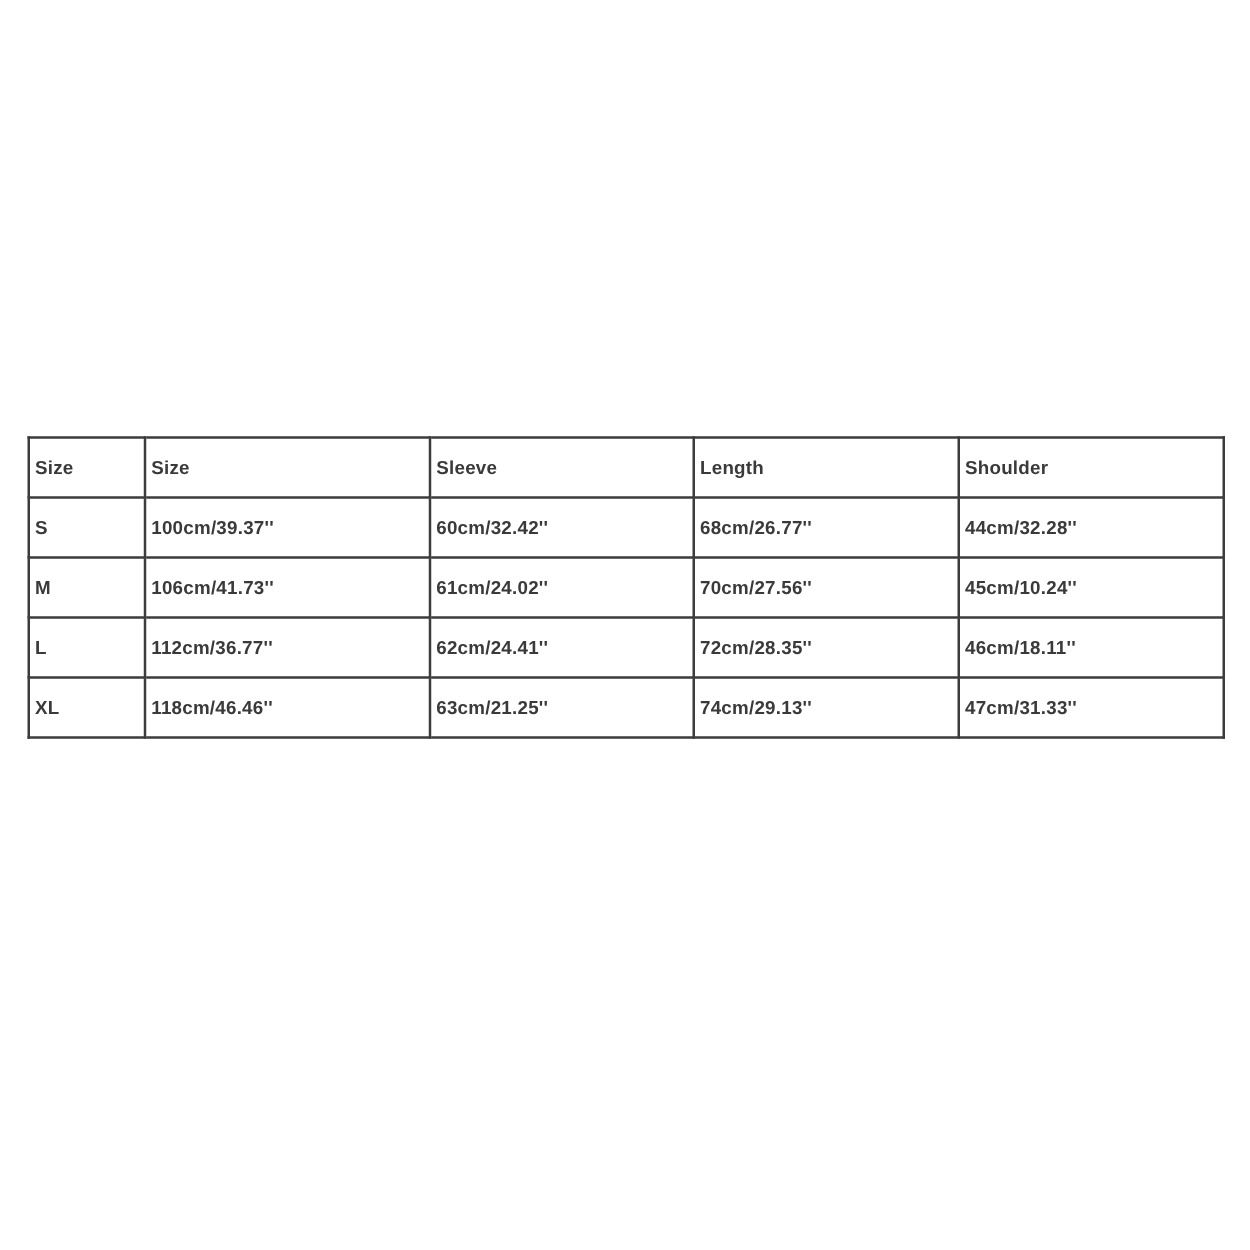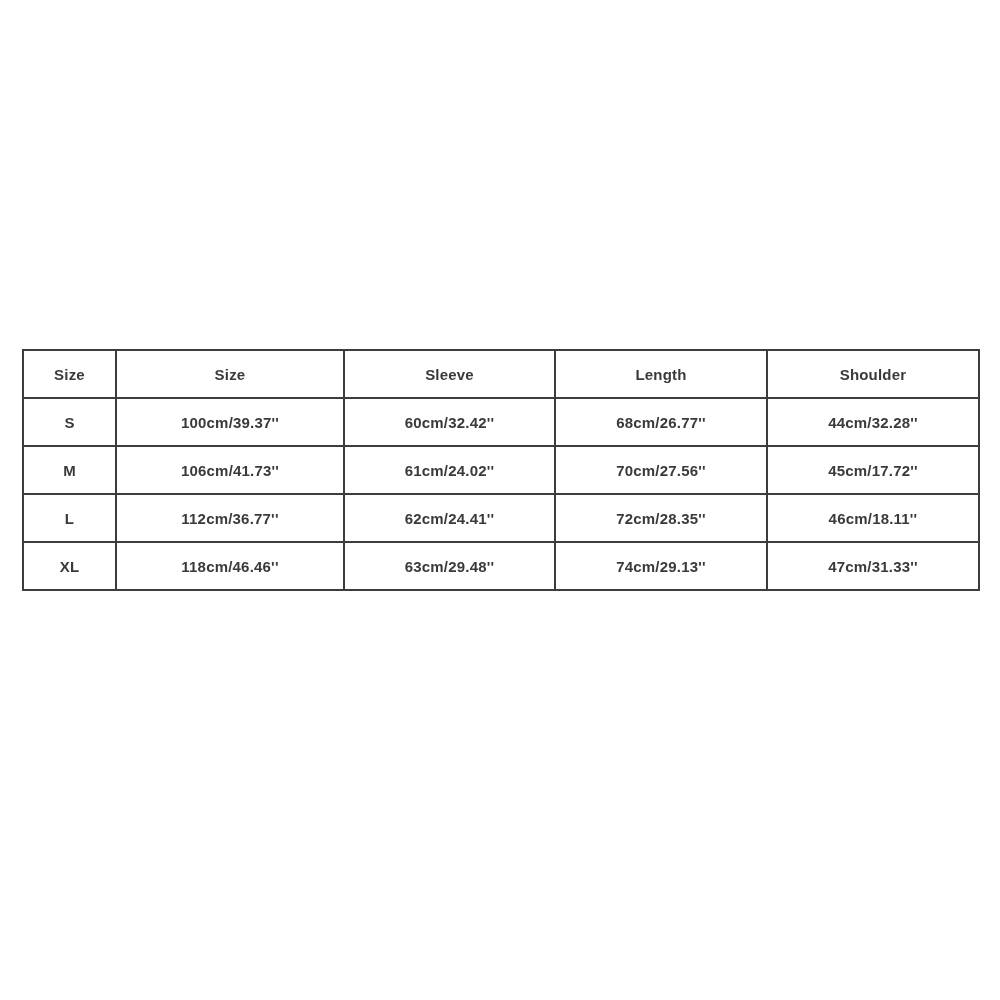--- a/index.html
+++ b/index.html
@@ -22,21 +22,21 @@
   table.size-chart {
     border-collapse: collapse;
     table-layout: fixed;
     width: 956px;
     background: #ffffff;
   }
   table.size-chart th,
   table.size-chart td {
     border: 2px solid #3c3c3c;
     height: 46px;
-    text-align: center;
+    text-align: left;
     vertical-align: middle;
     font-size: 15px;
     font-weight: bold;
     color: #3a3a3a;
     letter-spacing: 0.2px;
     padding: 0 4px;
     overflow: hidden;
     white-space: nowrap;
   }
   col.c-size     { width: 93px;  }
@@ -72,31 +72,31 @@
         <td>100cm/39.37''</td>
         <td>60cm/32.42''</td>
         <td>68cm/26.77''</td>
         <td>44cm/32.28''</td>
       </tr>
       <tr>
         <td>M</td>
         <td>106cm/41.73''</td>
         <td>61cm/24.02''</td>
         <td>70cm/27.56''</td>
-        <td>45cm/17.72''</td>
+        <td>45cm/10.24''</td>
       </tr>
       <tr>
         <td>L</td>
         <td>112cm/36.77''</td>
         <td>62cm/24.41''</td>
         <td>72cm/28.35''</td>
         <td>46cm/18.11''</td>
       </tr>
       <tr>
         <td>XL</td>
         <td>118cm/46.46''</td>
-        <td>63cm/29.48''</td>
+        <td>63cm/21.25''</td>
         <td>74cm/29.13''</td>
         <td>47cm/31.33''</td>
       </tr>
     </tbody>
   </table>
 </div>
 
 </body></html>

